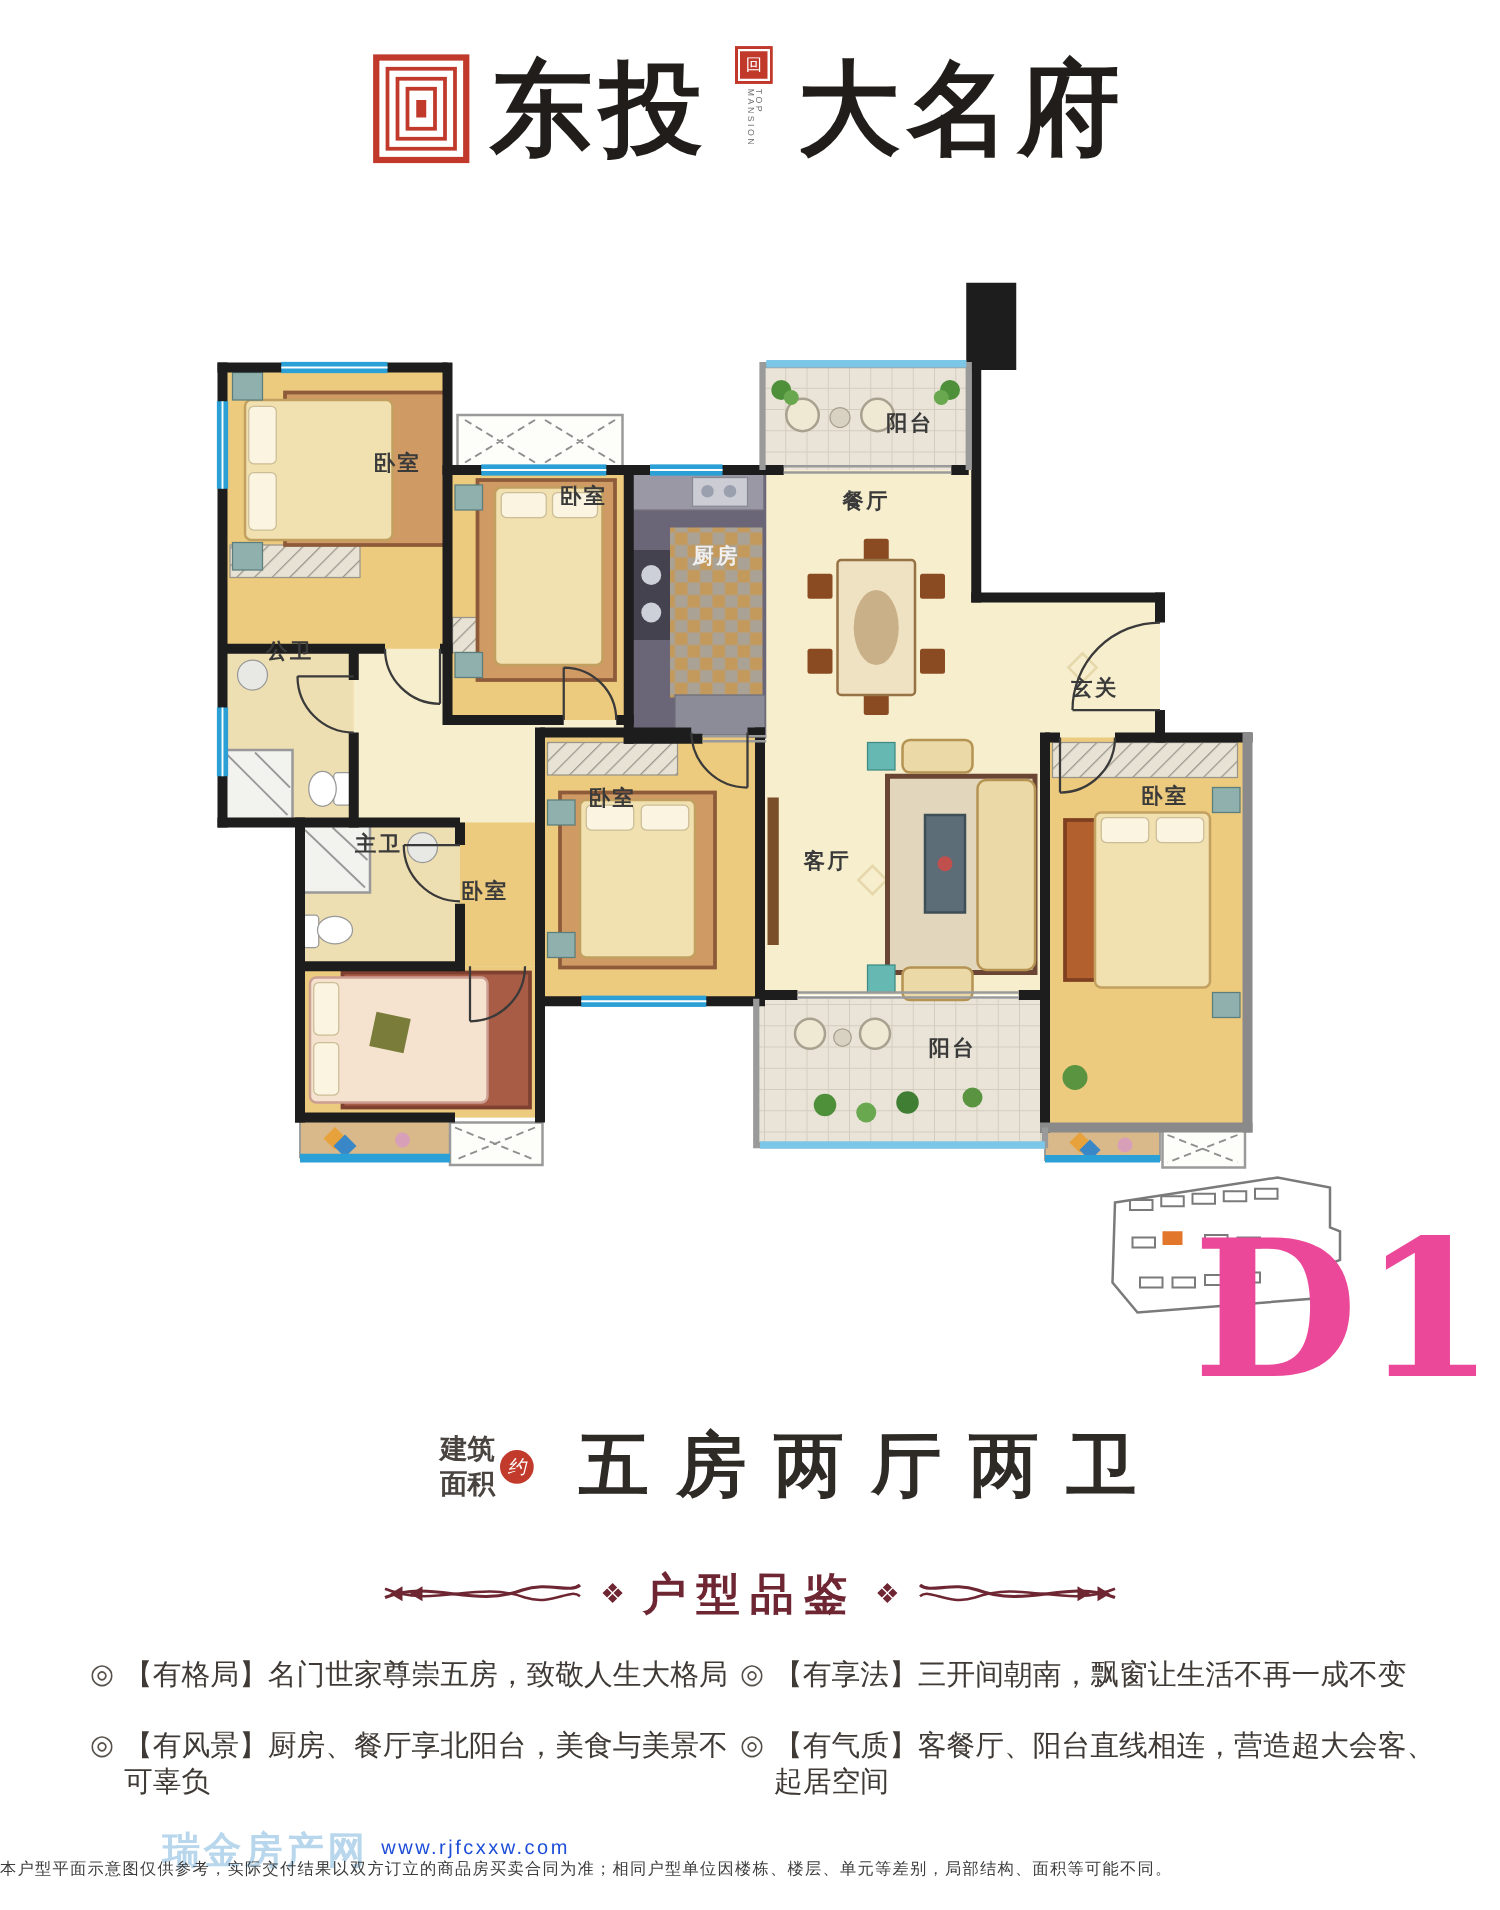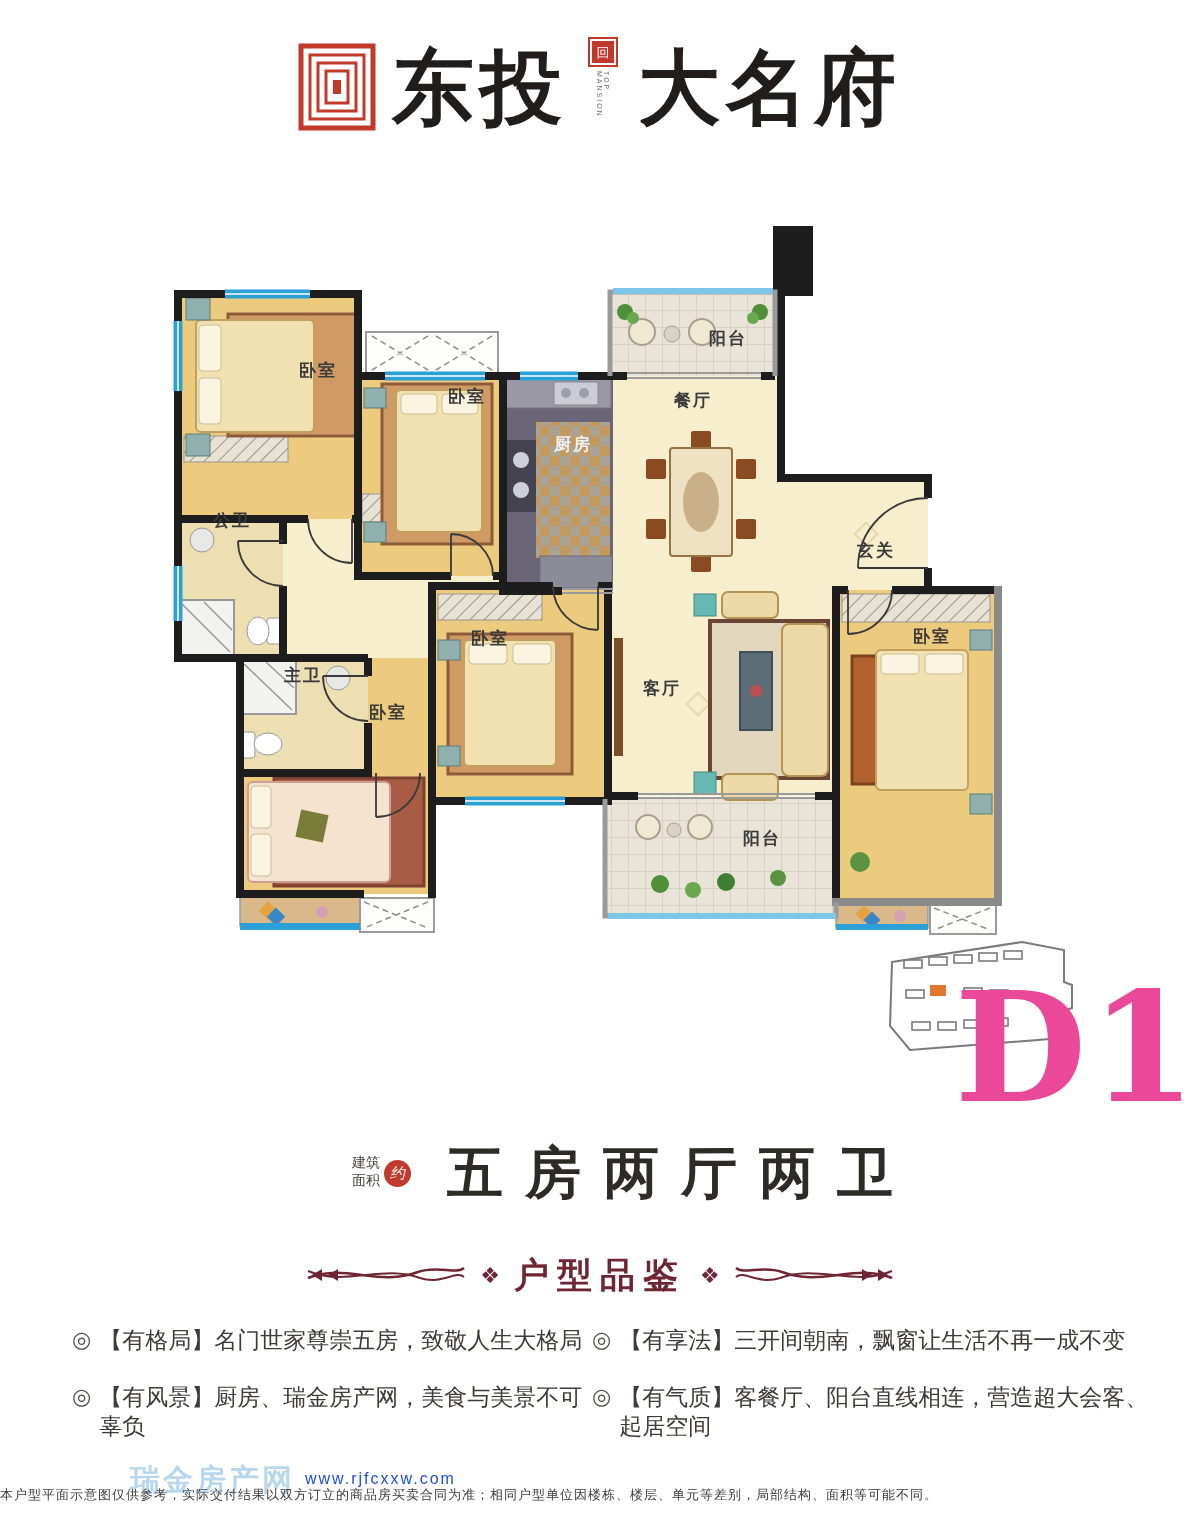--- a/index.html
+++ b/index.html
@@ -14,21 +14,21 @@
   .seal-col{display:flex;flex-direction:column;align-items:center;margin:0 4px;}
   .seal-small{width:26px;height:26px;background:#c0392b;border:2px solid #c0392b;box-shadow:inset 0 0 0 2px #fff;display:flex;align-items:center;justify-content:center;color:#fff;font-size:13px;line-height:1;}
   .seal-sub{writing-mode:vertical-rl;font-size:7px;letter-spacing:2px;color:#6d6d6d;margin-top:4px;font-family:"Liberation Sans",sans-serif;height:66px;}
   
   .plan-wrap{position:absolute;left:170px;top:226px;width:880px;height:748px;}
   .keymap{position:absolute;left:872px;top:930px;width:220px;height:145px;}
   svg text.room-label{font-family:"DejaVu Serif","Liberation Serif",serif;font-size:17px;font-weight:700;fill:#3a3a3a;letter-spacing:2px;}
   
   .d1{position:absolute;top:972px;left:0;width:100%;text-align:right;font-size:152px;font-weight:700;color:#ec4899;line-height:1;letter-spacing:4px;}
   .area-row{position:absolute;top:1146px;left:352px;display:flex;align-items:flex-end;}
-  .area-prefix{font-size:14px;font-weight:400;color:#4a4440;line-height:1.25;margin-bottom:12px;}
+  .area-prefix{font-size:22px;font-weight:700;color:#4a4440;line-height:1.25;}
   .approx-seal{width:27px;height:27px;border-radius:50%;background:#c23a2c;color:#fff;font-size:15px;display:flex;align-items:center;justify-content:center;margin:0 6px 14px 4px;font-style:italic;}
   .area-value{font-size:92px;font-weight:700;color:#d0782a;line-height:.82;letter-spacing:2px;}
   .area-sup{font-size:42px;font-weight:700;color:#d0782a;vertical-align:55px;line-height:0;}
   .layout-desc{font-size:56px;font-weight:600;color:#2e2a26;line-height:.95;margin-left:30px;letter-spacing:22px;margin-bottom:2px;white-space:nowrap;}
   
   .divider{position:absolute;top:1252px;left:0;width:100%;display:flex;justify-content:center;align-items:center;gap:14px;color:#6e2633;}
   .divider .orn{font-size:22px;line-height:1;}
   .divider .dtitle{font-size:35px;font-weight:700;letter-spacing:8px;}
   
   .features{position:absolute;top:1326px;left:72px;width:1098px;display:grid;grid-template-columns:520px 1fr;row-gap:28px;font-size:23px;color:#3f3a35;}
@@ -381,21 +381,21 @@
   </svg>
 </div>
 
 <div class="features">
   <div class="feat f0">
       <span class="fb">◎</span>
       <span>【有格局】名门世家尊崇五房，致敬人生大格局</span>
     </div>
   <div class="feat f1">
       <span class="fb">◎</span>
-      <span>【有风景】厨房、瑞金房产网，美食与美景不可辜负</span>
+      <span>【有风景】厨房、餐厅享北阳台，美食与美景不可辜负</span>
     </div>
   <div class="feat f2">
       <span class="fb">◎</span>
       <span>【有享法】三开间朝南，飘窗让生活不再一成不变</span>
     </div>
   <div class="feat f3">
       <span class="fb">◎</span>
       <span>【有气质】客餐厅、阳台直线相连，营造超大会客、起居空间</span>
     </div>
 </div>

